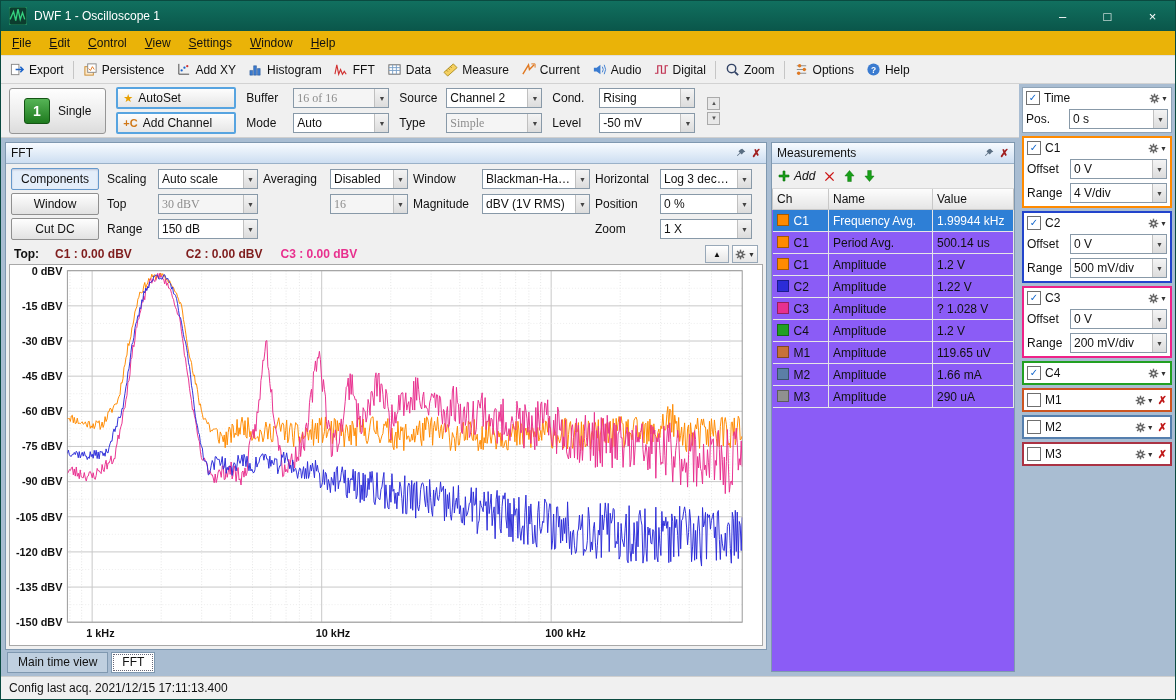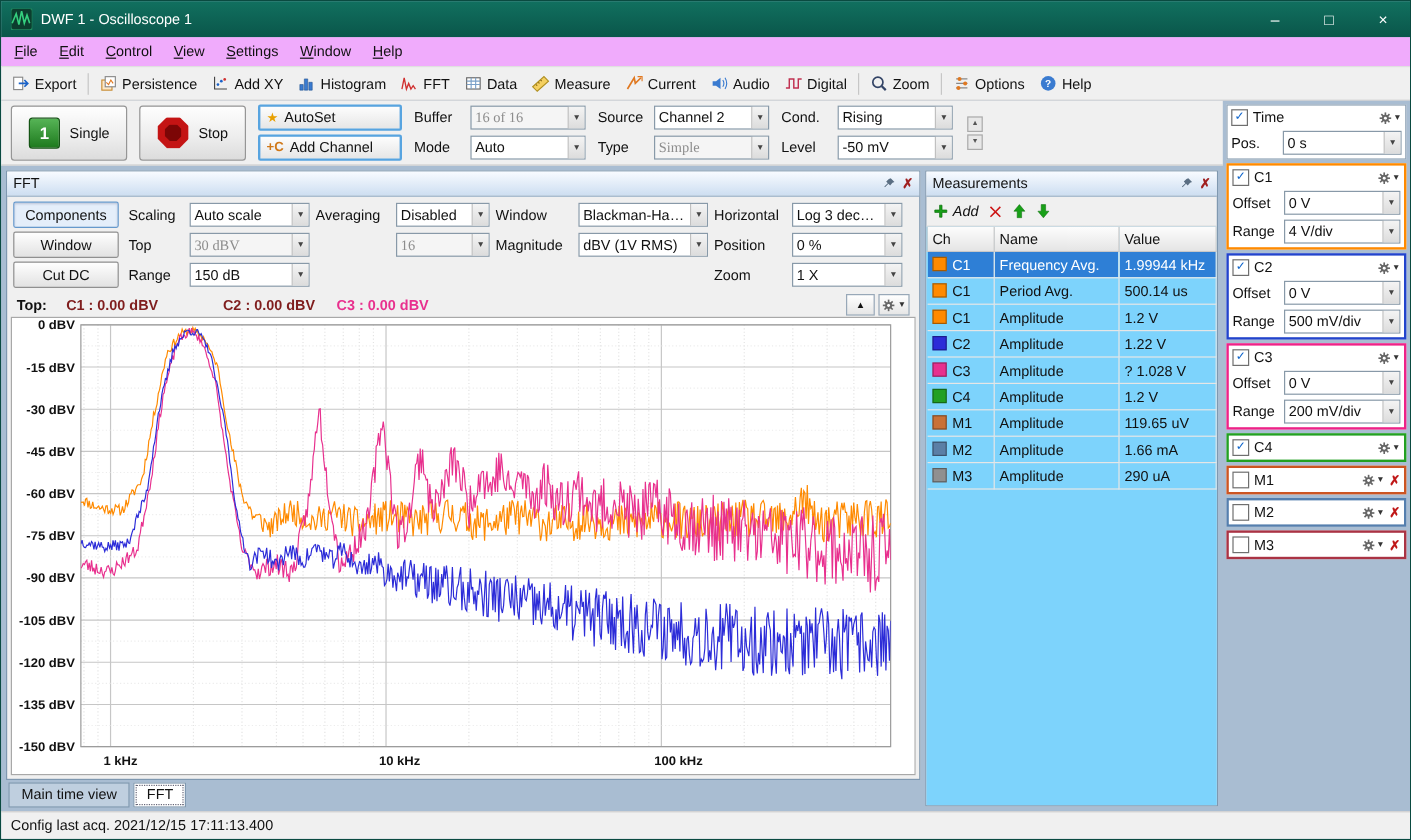--- a/index.html
+++ b/index.html
@@ -6,21 +6,21 @@
     font-family:"Liberation Sans",sans-serif;font-size:12px;color:#111;}
   .window{width:1176px;height:700px;display:flex;flex-direction:column;background:#a9bdd2;
     border:1px solid #0a4a40;box-sizing:border-box;}
   
   .titlebar{height:30px;flex:none;background:linear-gradient(#11705f,#0a564a);display:flex;
     align-items:center;gap:7px;padding-left:8px;color:#fff;}
   .tb-title{font-size:12px;}
   .winbtns{margin-left:auto;display:flex;height:100%;}
   .winbtn{width:45px;height:100%;display:grid;place-items:center;font-size:13px;color:#fff;cursor:default;}
   
-  .menubar{height:24px;flex:none;display:flex;align-items:center;background:#f0abfc;padding:0 2px;}
+  .menubar{height:24px;flex:none;display:flex;align-items:center;background:#eab308;padding:0 2px;}
   .menu-item{padding:3px 9px;cursor:default;}
   .toolbar{height:27px;flex:none;display:flex;align-items:center;background:#f0f0f0;
     border-top:1px solid #e0e0e0;border-bottom:1px solid #d2d2d2;padding:0 3px;}
   .tb-item{display:flex;align-items:flex-end;gap:4px;padding:3px 6px;border-radius:2px;cursor:default;}
   .tb-icon{display:flex;align-items:center;}
   .tb-sep{width:1px;height:18px;background:#c6c6c6;margin:0 3px;}
   
   .strip{height:54px;flex:none;background:#f0f0f0;display:flex;align-items:center;gap:10px;
     padding:4px 8px;box-sizing:border-box;border-bottom:1px solid #cfcfcf;}
   .big-btn{height:44px;display:flex;align-items:center;gap:8px;padding:0 14px;border:1px solid #969696;
@@ -71,21 +71,21 @@
   .legend-row{height:20px;flex:none;display:flex;align-items:center;gap:16px;padding:0 8px;font-weight:bold;}
   .legend-actions{margin-left:auto;display:flex;gap:3px;}
   .small-btn{height:16px;min-width:18px;border:1px solid #98a8b8;background:linear-gradient(#fff,#e6e6e6);
     display:flex;align-items:center;justify-content:center;font-size:8px;gap:2px;padding:0 2px;}
   .plot{flex:1;margin:0 3px 3px;background:#fff;border:1px solid #a8a8a8;min-height:0;}
   .plot svg{width:100%;height:100%;display:block;}
   
   .meas-tools{height:24px;flex:none;display:flex;align-items:center;gap:9px;padding:0 6px;
     border-bottom:1px solid #d8d8d8;font-style:italic;}
   .tool-btn{display:flex;align-items:center;gap:4px;cursor:default;}
-  .meas-body{flex:1;background:#7dd3fc;overflow:hidden;}
+  .meas-body{flex:1;background:#8b5cf6;overflow:hidden;}
   table{width:100%;border-collapse:collapse;font-size:12px;table-layout:fixed;}
   th{background:linear-gradient(#fdfdfd,#e5e5e5);border:1px solid #c8c8c8;border-top:none;text-align:left;
     padding:2px 4px;font-weight:normal;height:16px;}
   td{border-right:1px solid #e6e6e6;border-bottom:1px solid #e6e6e6;padding:2px 4px;height:17px;
     white-space:nowrap;overflow:hidden;}
   tr.sel-row{background:#2e7fd6;color:#fff;}
   .sq{display:inline-block;width:10px;height:10px;margin-right:5px;vertical-align:-1px;
     border:1px solid rgba(0,0,0,.35);}
   
   .side{width:156px;flex:none;padding:3px 3px 0;display:flex;flex-direction:column;gap:3px;box-sizing:border-box;}
@@ -260,26 +260,20 @@
       </div>
     </div>
 
   <div class="content">
     <div class="left-col">
 
       <div class="strip">
         <div class="big-btn">
           <span class="icon-single">1</span>
           <span>Single</span>
-        </div>
-        <div class="big-btn">
-          <span class="icon-stop">
-              <i></i>
-            </span>
-          <span>Stop</span>
         </div>
         <div class="autoset-col">
           <div class="mini-btn">
             <span class="wand">★</span>
             <span>AutoSet</span>
           </div>
           <div class="mini-btn">
             <span class="addc">+C</span>
             <span>Add Channel</span>
           </div>

